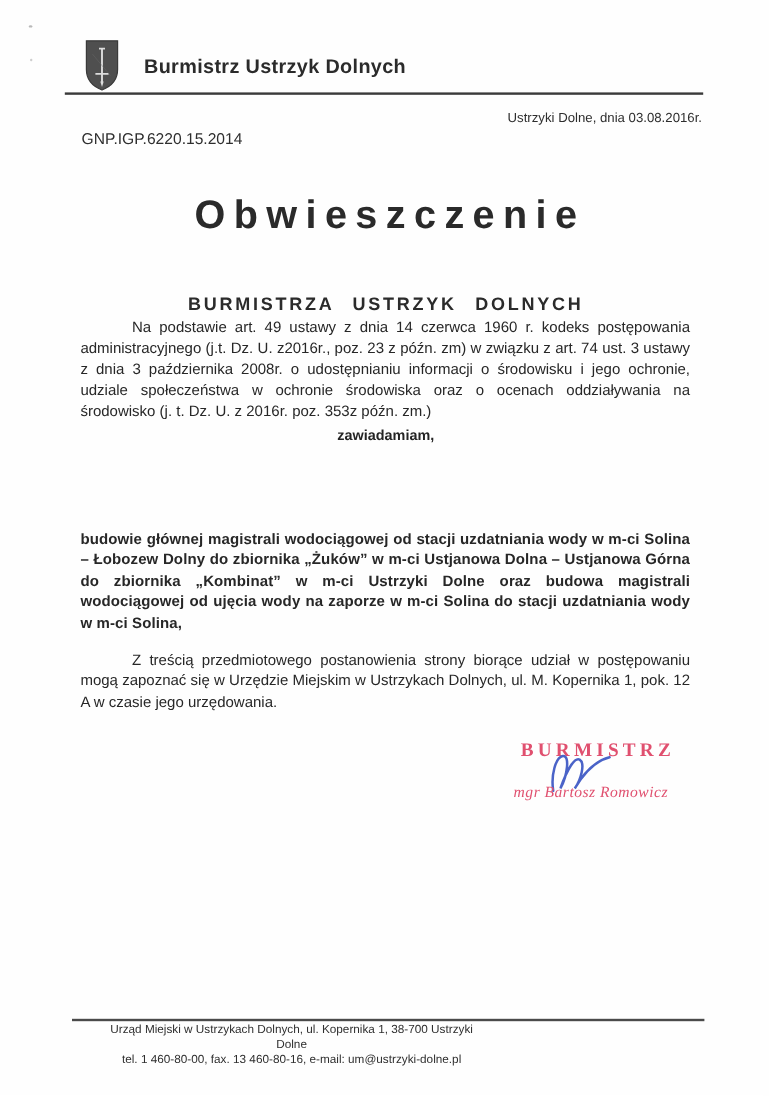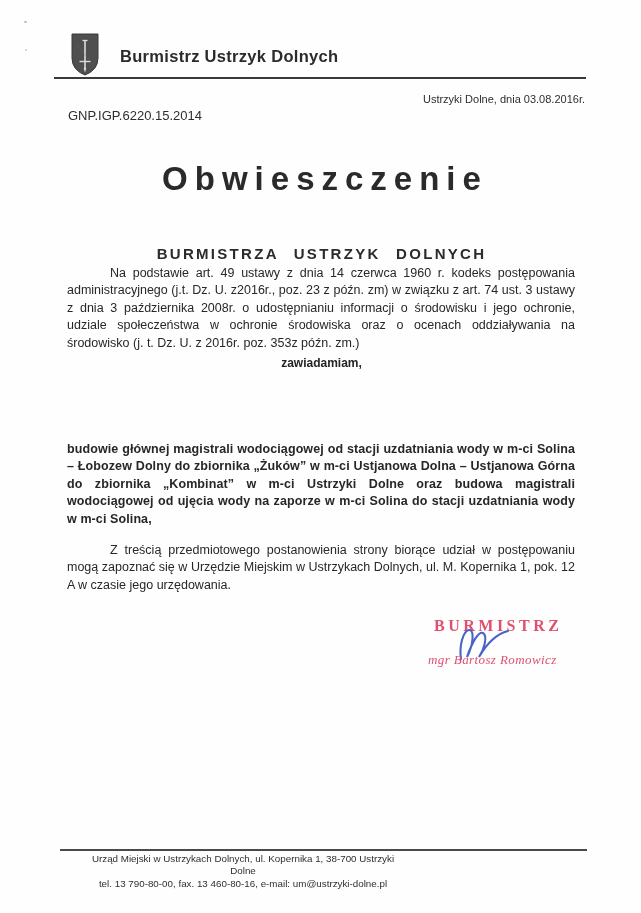--- a/index.html
+++ b/index.html
@@ -117,16 +117,16 @@
       <svg width="62" height="40" viewBox="0 0 62 40" xmlns="http://www.w3.org/2000/svg">
         <path d="M5,33 C3,20 7,5 13,4 C19,3 17,20 11,31 C17,14 23,5 27,7 C32,10 28,24 23,31 C30,19 40,8 52,5" fill="none" stroke="currentColor" stroke-width="2.1" stroke-linecap="round"></path>
       </svg>
     </div>
     <div class="stamp-name" style="color: rgb(224, 80, 111);">mgr Bartosz Romowicz</div>
   </div>
 
   <div class="footer-rule"></div>
   <div class="footer-address">
     <div>Urząd Miejski w Ustrzykach Dolnych, ul. Kopernika 1, 38-700 Ustrzyki Dolne</div>
-    <div>tel. 13 790-80-00, fax. 13 460-80-16, e-mail: um@ustrzyki-dolne.pl</div>
+    <div>tel. 1 460-80-00, fax. 13 460-80-16, e-mail: um@ustrzyki-dolne.pl</div>
   </div>
 
 </div>
 
 </body></html>

